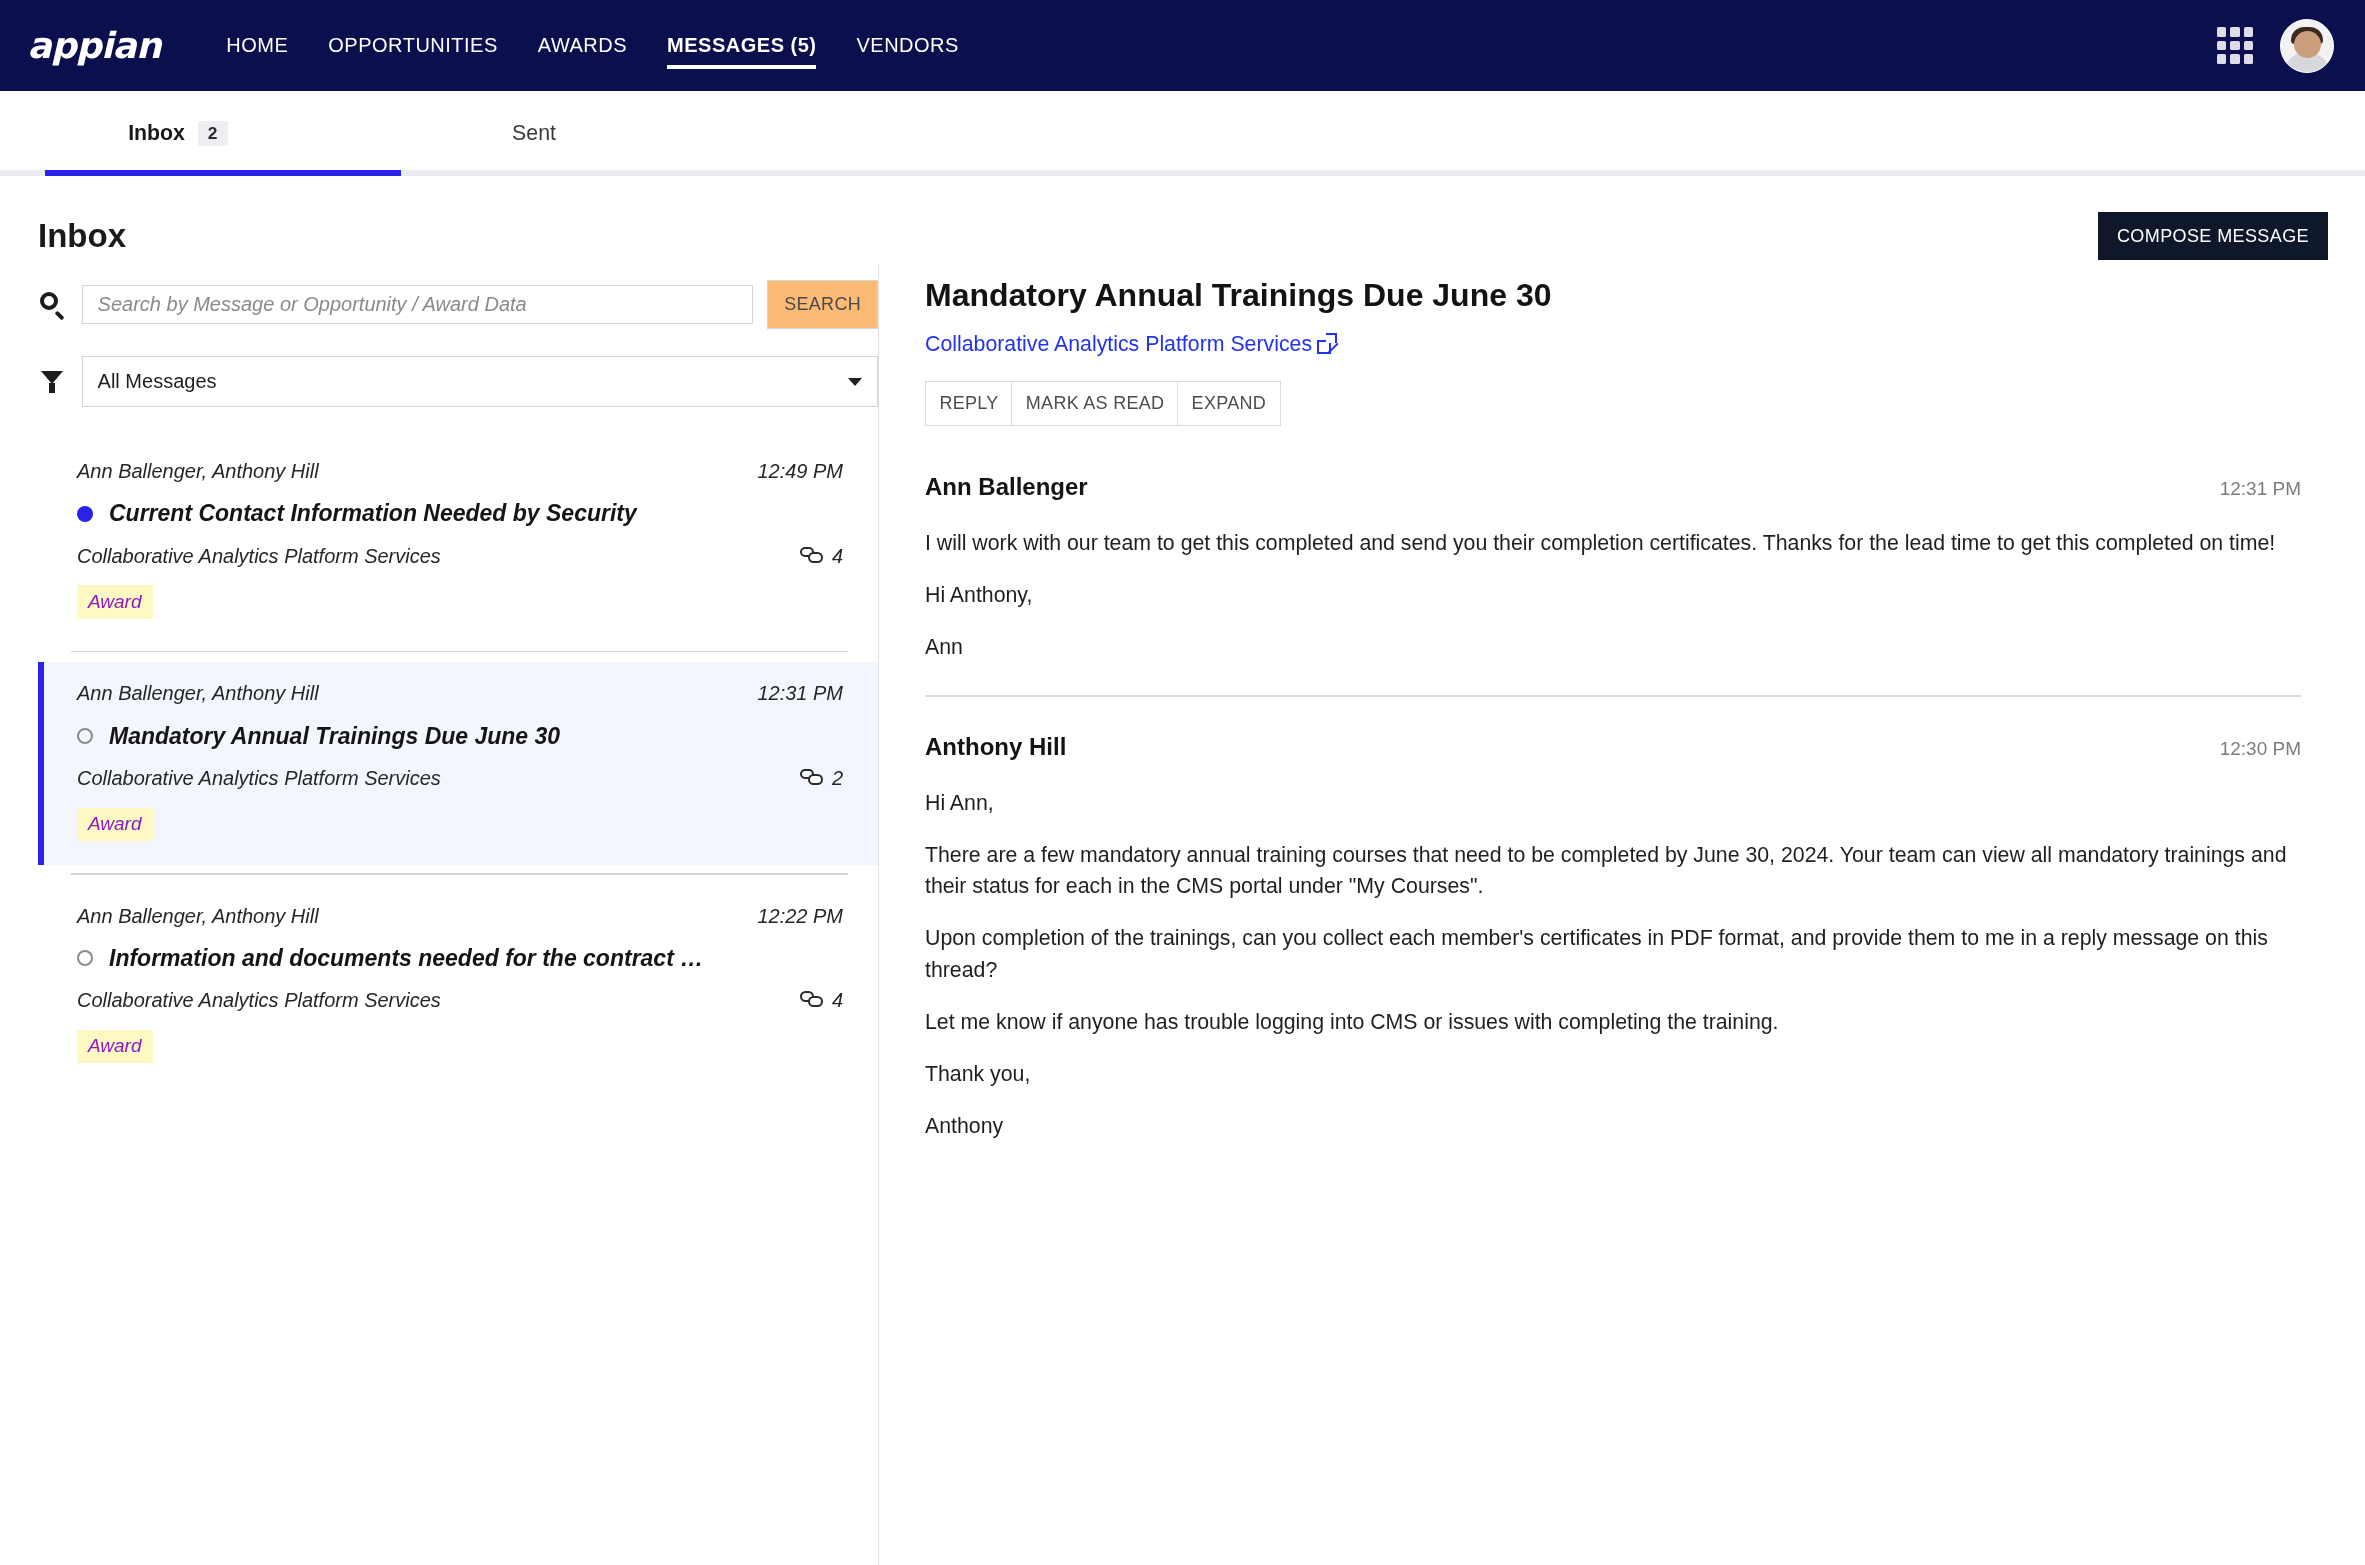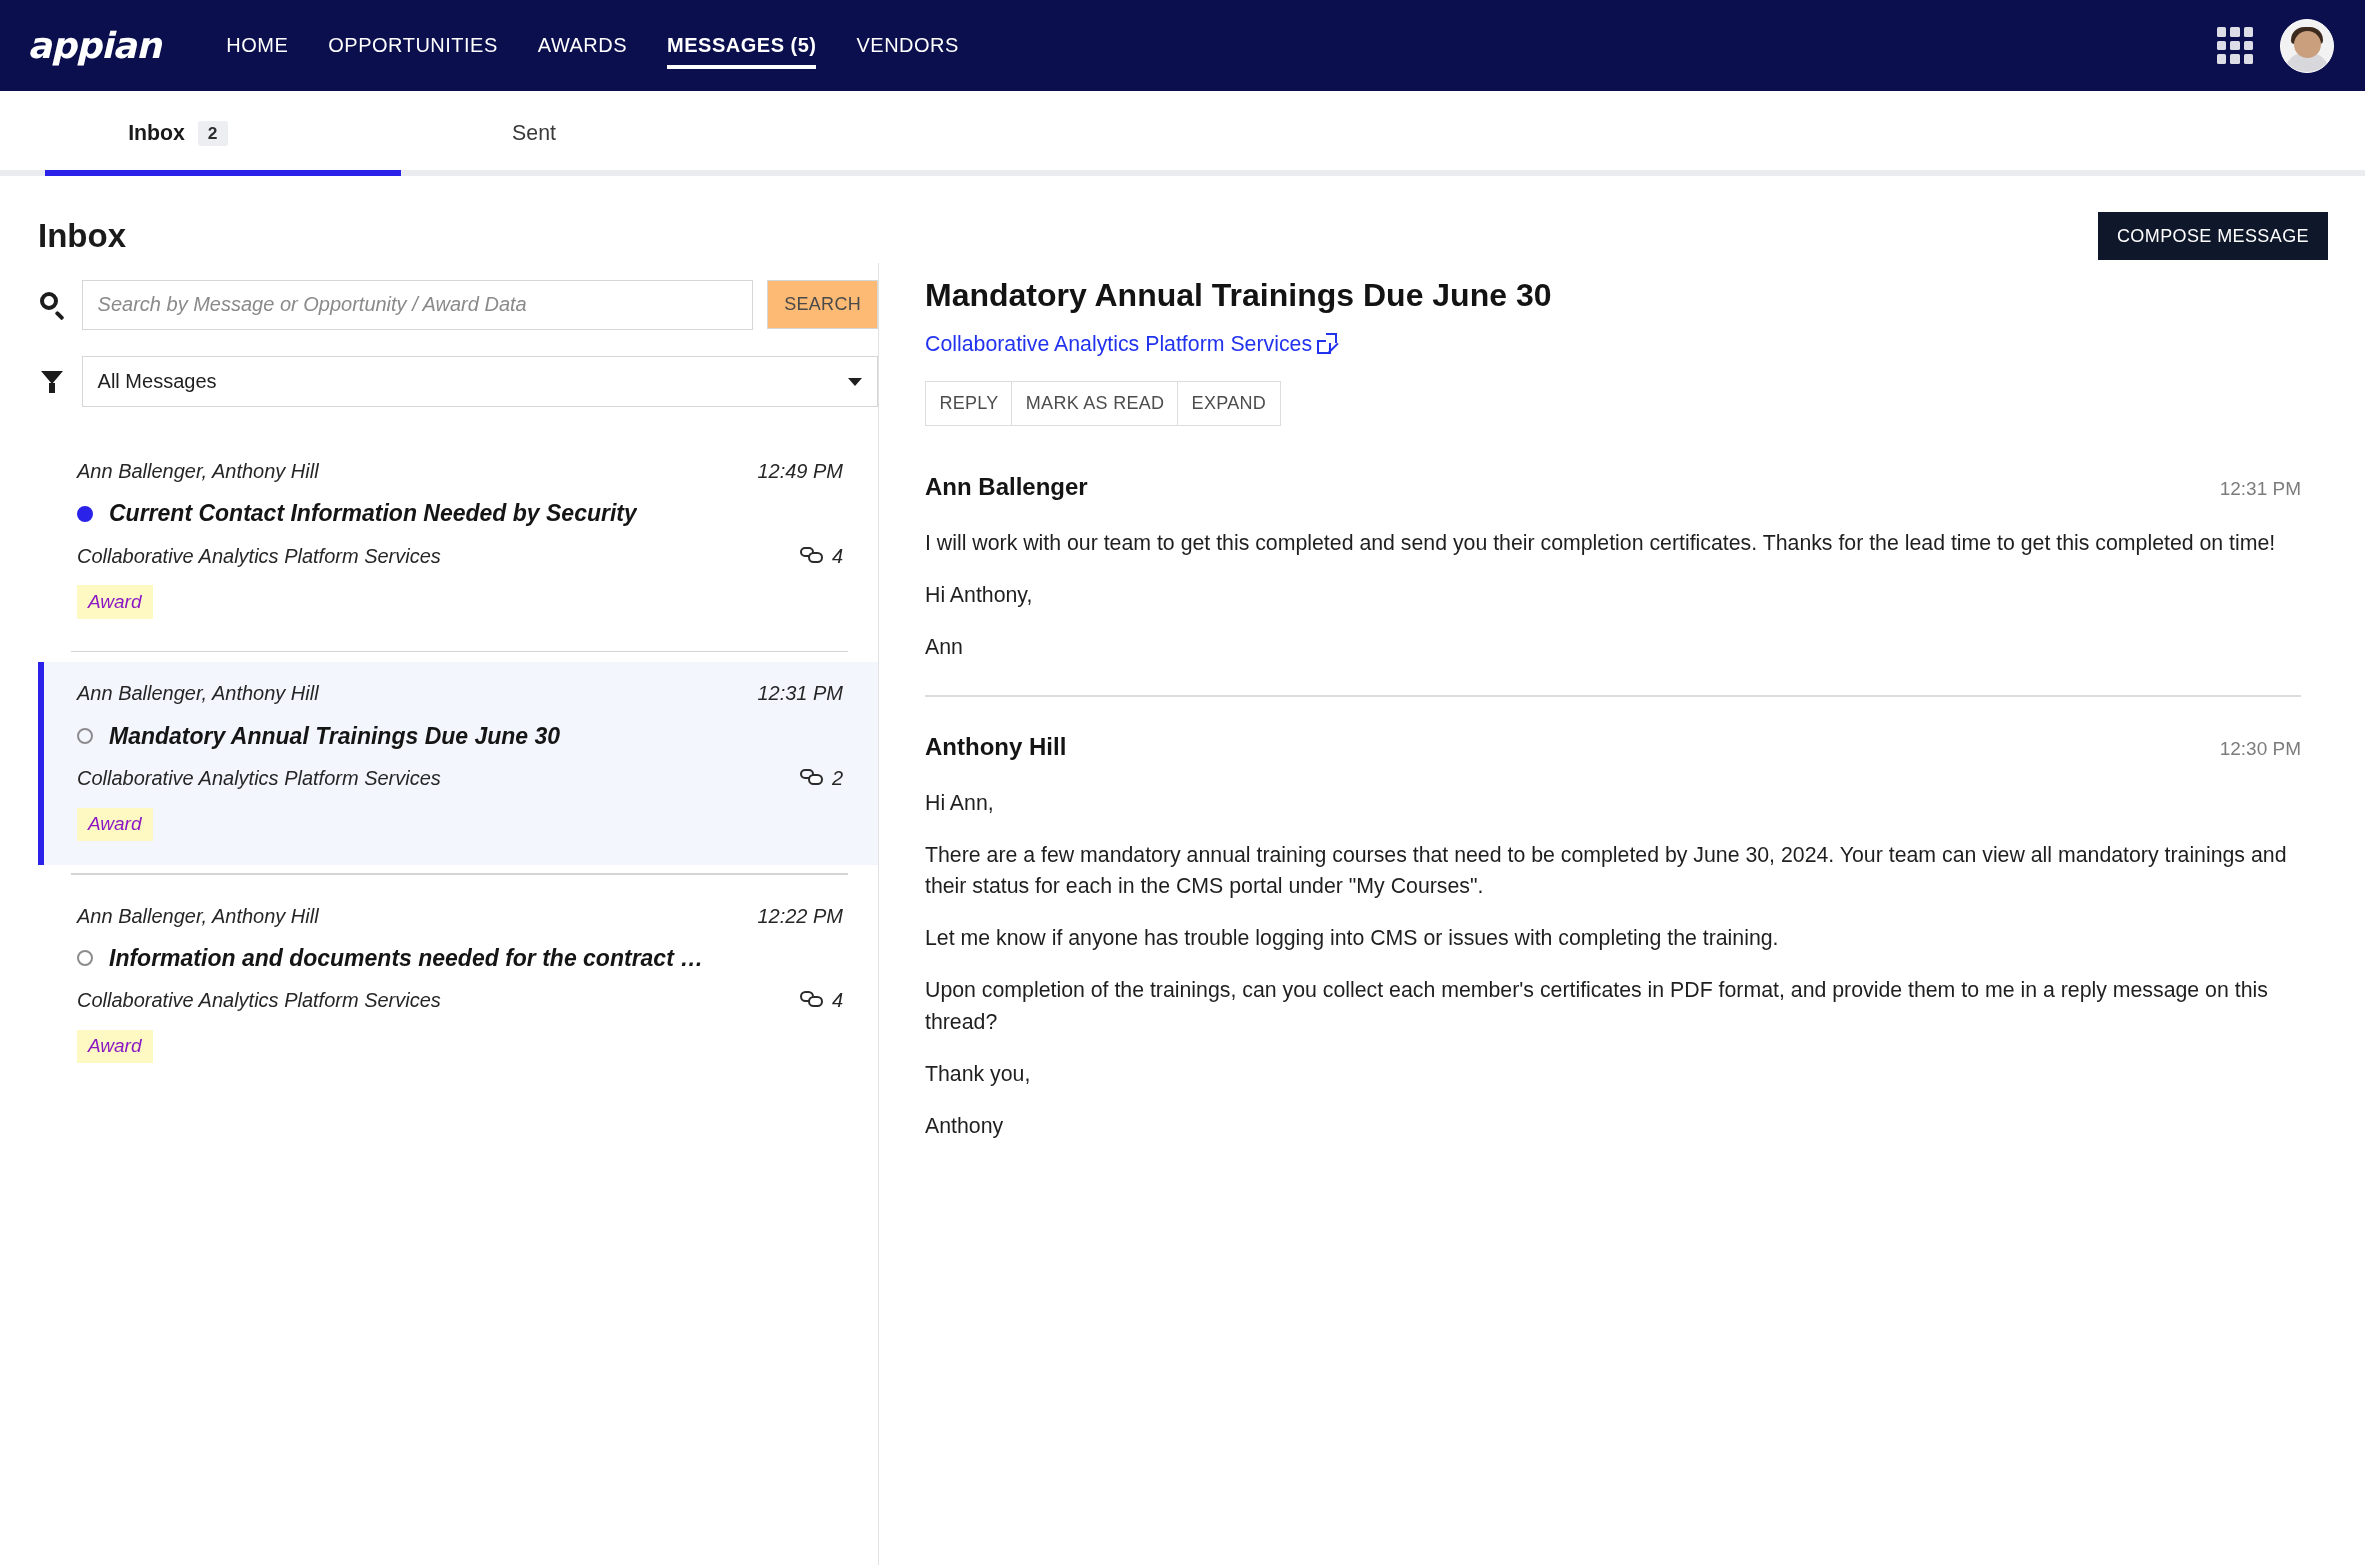--- a/index.html
+++ b/index.html
@@ -190,21 +190,21 @@
     border: 4px solid #1c1c1c; border-radius: 50%;
   }
   .icon-search .stem {
     position: absolute; left: 18px; top: 20px;
     width: 10.3px; height: 4px; background: #1c1c1c;
     transform: rotate(45deg); transform-origin: left center;
     border-radius: 1.6px;
   }
   .search-input {
     flex: 1;
-    height: 50px;
+    height: 39px;
     border: 1.6px solid #d6d6d8;
     padding: 0 14.2px;
     font-family: inherit;
     font-size: 20px;
     color: #222;
     outline: none;
     background: #fff;
   }
   .search-input::placeholder { color: #8a8a8a; font-style: italic; }
   .search-btn {
@@ -556,22 +556,22 @@
       <div class="thread-sep"></div>
 
       <div class="thread-msg">
         <div class="tm-head">
           <span class="tm-author">Anthony Hill</span>
           <span class="tm-time">12:30 PM</span>
         </div>
         <div class="tm-body">
           <p>Hi Ann,</p>
           <p>There are a few mandatory annual training courses that need to be completed by June 30, 2024. Your team can view all mandatory trainings and their status for each in the CMS portal under "My Courses".</p>
+          <p>Upon completion of the trainings, can you collect each member's certificates in PDF format, and provide them to me in a reply message on this thread?</p>
           <p>Let me know if anyone has trouble logging into CMS or issues with completing the training.</p>
-          <p>Upon completion of the trainings, can you collect each member's certificates in PDF format, and provide them to me in a reply message on this thread?</p>
           <p>Thank you,</p>
           <p>Anthony</p>
         </div>
       </div>
 
     </div>
   </div>
 </div>
 
 

